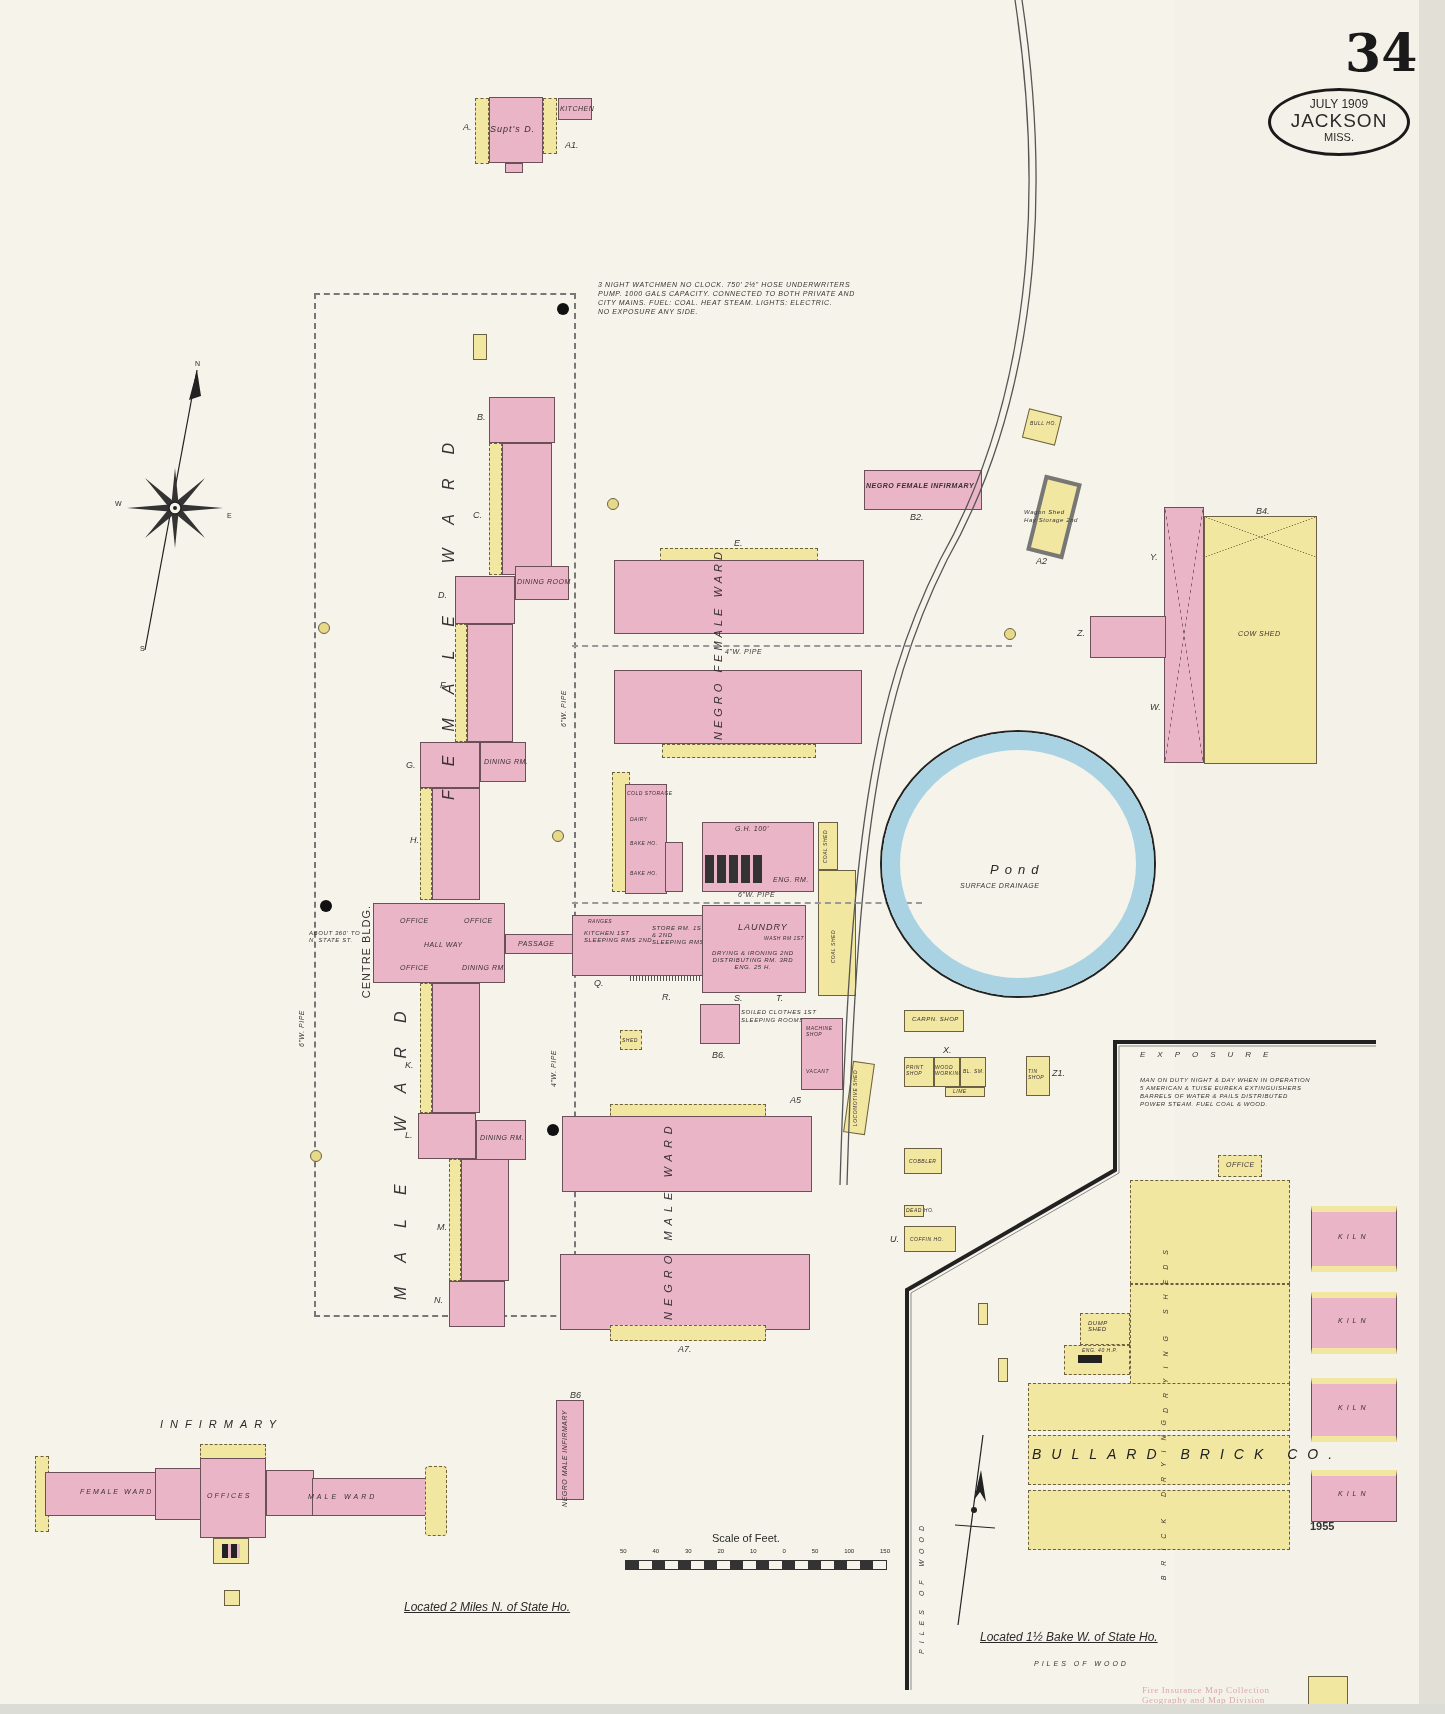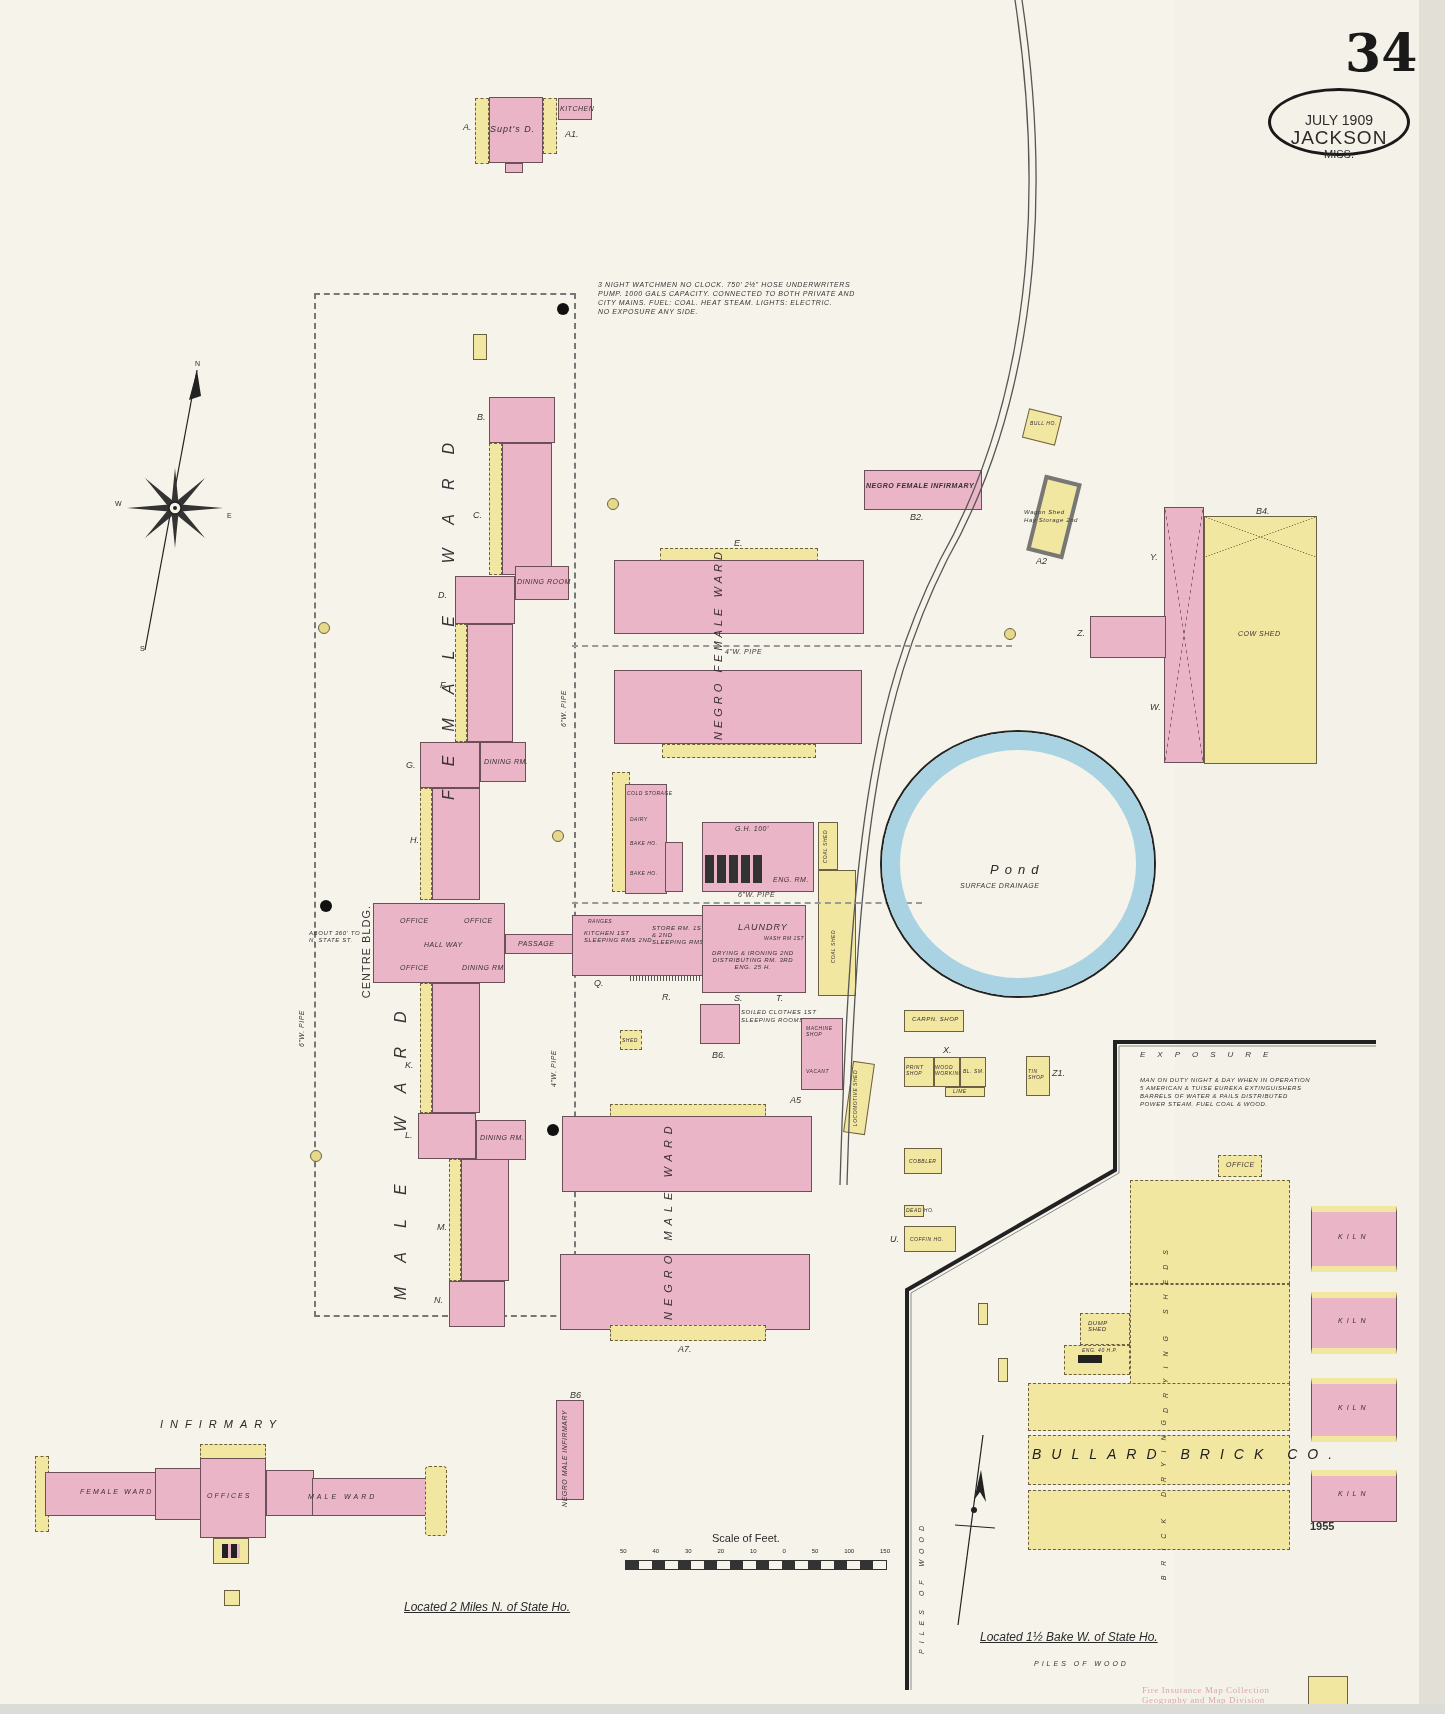--- a/index.html
+++ b/index.html
@@ -21,21 +21,21 @@
   .hyd{position:absolute;width:12px;height:12px;border-radius:50%;background:#e6d98a;border:1.5px solid #6b6043;box-sizing:border-box;}
   .letter{position:absolute;font-size:9px;font-style:italic;color:#333;}
 </style>
 </head>
 <body>
 
 <div class="sheet">
 
   <div class="abs" style="left:1345px;top:22px;font-family:'DejaVu Serif',serif;font-weight:bold;font-size:52px;color:#1a1a1a;">34</div>
   <div class="abs" style="left:1268px;top:88px;width:142px;height:68px;border:3px solid #1a1a1a;border-radius:50%;box-sizing:border-box;text-align:center;">
-    <div style="font-size:14px;margin-top:21px;text-transform:uppercase;">July 1909</div>
+    <div style="font-size:12px;margin-top:6px;text-transform:uppercase;">July 1909</div>
     <div style="font-size:19px;text-transform:uppercase;letter-spacing:1px;line-height:20px;">Jackson</div>
     <div style="font-size:11px;text-transform:uppercase;">Miss.</div>
   </div>
 
   <div class="note" style="left:598px;top:280px;">3 night watchmen no clock. 750' 2½" hose underwriters
 pump. 1000 gals capacity. connected to both private and
 city mains. fuel: coal. heat steam. lights: electric.
 no exposure any side.</div>
 
   <div class="abs" style="left:115px;top:360px;width:130px;height:300px;">
@@ -58,21 +58,21 @@
   </div>
 
   <div class="yel abs" style="left:475px;top:98px;width:14px;height:66px;"></div>
   <div class="pink abs" style="left:489px;top:97px;width:54px;height:66px;"></div>
   <div class="lbl" style="left:490px;top:124px;text-transform:none;">Supt's D.</div>
   <div class="yel abs" style="left:543px;top:98px;width:14px;height:56px;"></div>
   <div class="pink abs" style="left:505px;top:163px;width:18px;height:10px;"></div>
   <div class="pink abs" style="left:558px;top:98px;width:34px;height:22px;"></div>
   <div class="lbl lbl-s" style="left:560px;top:105px;">Kitchen</div>
   <div class="letter" style="left:463px;top:122px;">A.</div>
-  <div class="letter" style="left:565px;top:129px;">A1.</div>
+  <div class="letter" style="left:565px;top:140px;">A1.</div>
 
   <div class="dash-box" style="left:314px;top:293px;width:262px;height:1024px;"></div>
   <div class="dh" style="left:557px;top:303px;"></div>
   <div class="yels abs" style="left:473px;top:334px;width:14px;height:26px;"></div>
 
   <div class="pink abs" style="left:489px;top:397px;width:66px;height:46px;"></div>
   <div class="yel abs" style="left:489px;top:443px;width:13px;height:132px;"></div>
   <div class="pink abs" style="left:502px;top:443px;width:50px;height:132px;"></div>
   <div class="pink abs" style="left:515px;top:566px;width:54px;height:34px;"></div>
   <div class="lbl lbl-s" style="left:517px;top:578px;">Dining Room</div>

